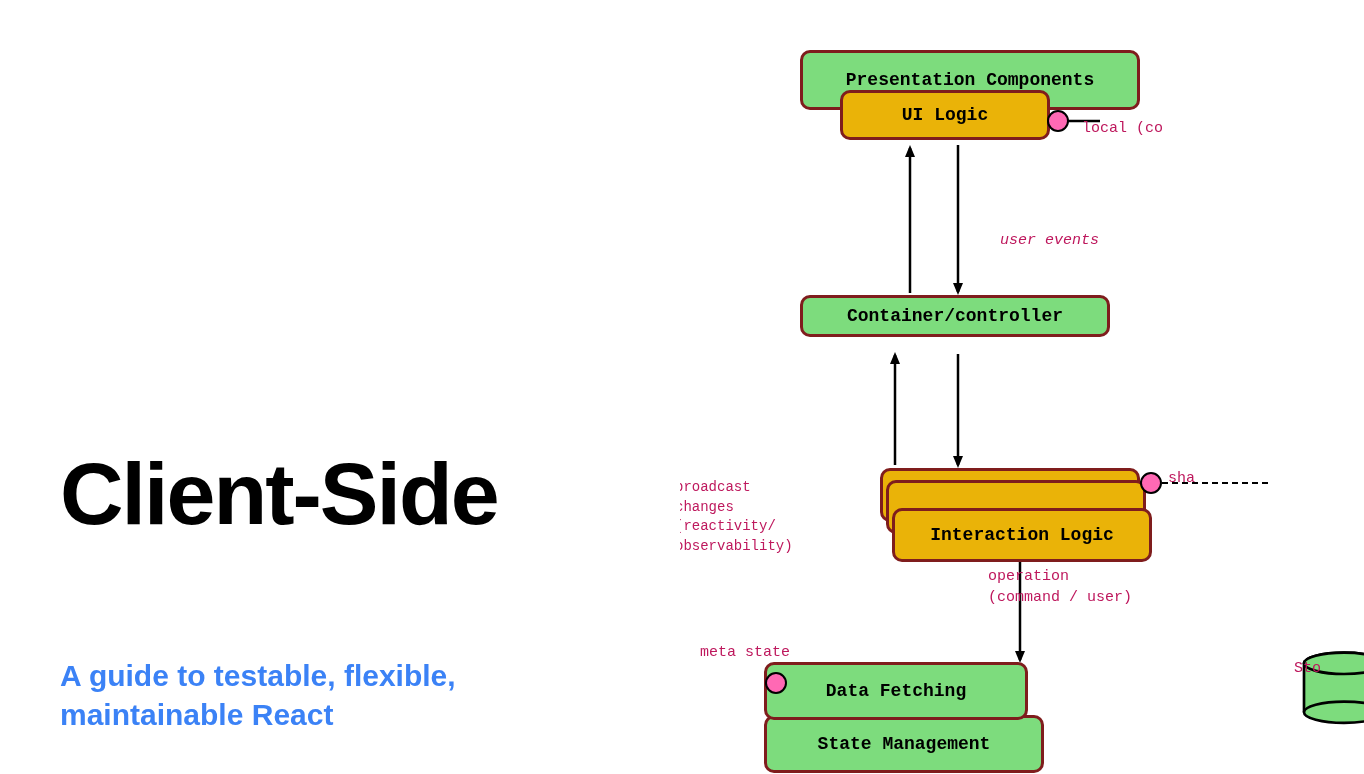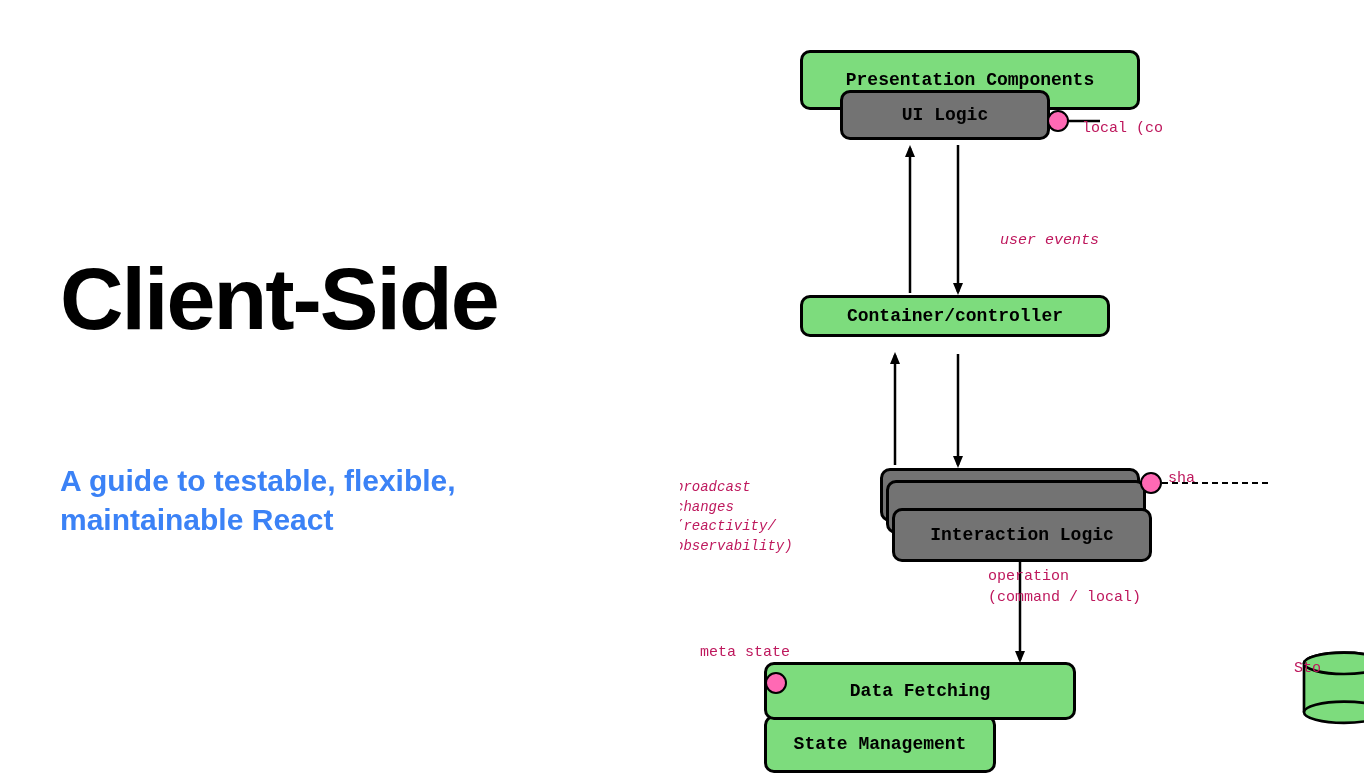--- a/index.html
+++ b/index.html
@@ -13,21 +13,21 @@
       display: flex;
     }
 
     
     .left-panel {
       width: 680px;
       height: 774px;
       padding: 60px 50px 40px 60px;
       display: flex;
       flex-direction: column;
-      justify-content: center;
+      justify-content: flex-end;
     }
 
     .main-title {
       font-family: Arial Black, Arial, sans-serif;
       font-weight: 900;
       font-size: 88px;
       line-height: 1.0;
       color: #000000;
       margin-bottom: 30px;
       letter-spacing: -2px;
@@ -46,37 +46,37 @@
       width: 684px;
       height: 774px;
       position: relative;
       overflow: hidden;
       background: #ffffff;
     }
 
     
     .box {
       position: absolute;
-      border: 3px solid #000000;
+      border: 3px solid #7f1d1d;
       border-radius: 10px;
       display: flex;
       align-items: center;
       justify-content: center;
       font-family: 'Courier New', Courier, monospace;
       font-size: 18px;
       font-weight: 600;
       text-align: center;
     }
 
     .box-green {
       background: #7ddc7d;
     }
 
     .box-yellow {
-      background: #737373;
+      background: #eab308;
     }
 
     
     .box-presentation {
       left: 120px;
       top: 50px;
       width: 340px;
       height: 60px;
     }
 
@@ -117,31 +117,31 @@
       top: 508px;
       width: 260px;
       height: 54px;
       z-index: 3;
     }
 
     
     .box-data-fetching {
       left: 84px;
       top: 662px;
-      width: 312px;
+      width: 264px;
       height: 58px;
       z-index: 2;
       align-items: center;
     }
 
     
     .box-state-mgmt {
       left: 84px;
       top: 715px;
-      width: 232px;
+      width: 280px;
       height: 58px;
       z-index: 1;
     }
 
     
     .cylinder {
       position: absolute;
       right: -30px;
       top: 650px;
       width: 100px;
@@ -176,21 +176,20 @@
     
     .label-local { left: 402px; top: 120px; }
 
     
     .label-user-events { left: 320px; top: 232px; font-style: italic; }
 
     
     .label-broadcast {
       left: -5px;
       top: 478px;
-      font-style: italic;
       white-space: pre-line;
       line-height: 1.4;
       font-size: 14px;
     }
 
     
     .label-shared { left: 488px; top: 470px; }
 
     
     .label-operation {
@@ -291,18 +290,18 @@
 
   <div class="label label-local">local (co</div>
   <div class="label label-user-events">user events</div>
   <div class="label label-broadcast">broadcast
 changes
 (reactivity/
 observability)</div>
   <div class="label label-shared">sha</div>
   <div class="label label-operation">
     <span>operation</span><br>
-    <span>(command / local)</span>
+    <span>(command / user)</span>
   </div>
   <div class="label label-meta">meta state</div>
   <div class="label label-storage">Sto</div>
 
 </div>
 
 </body></html>

